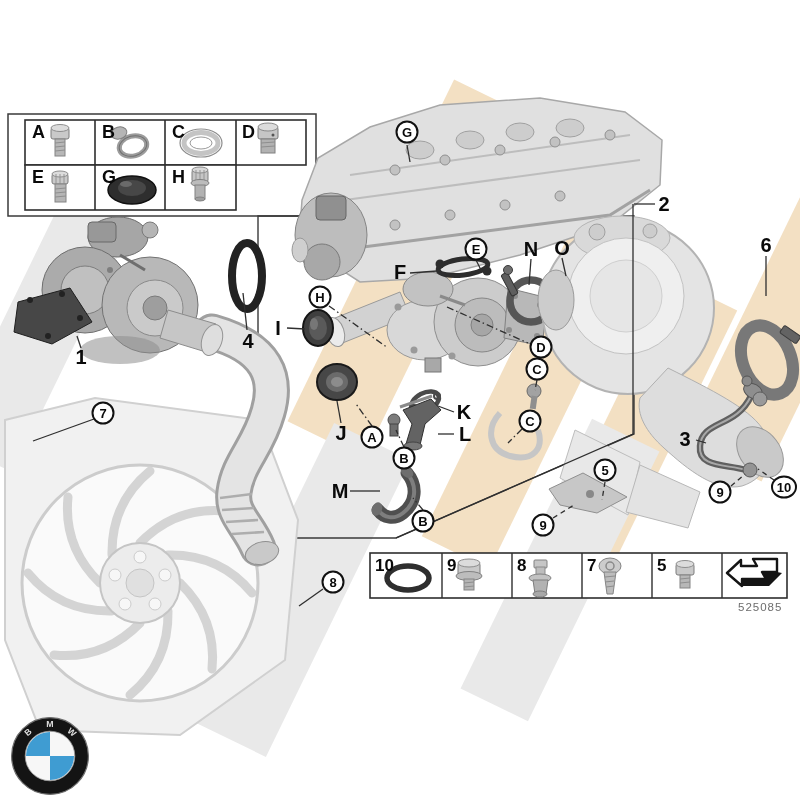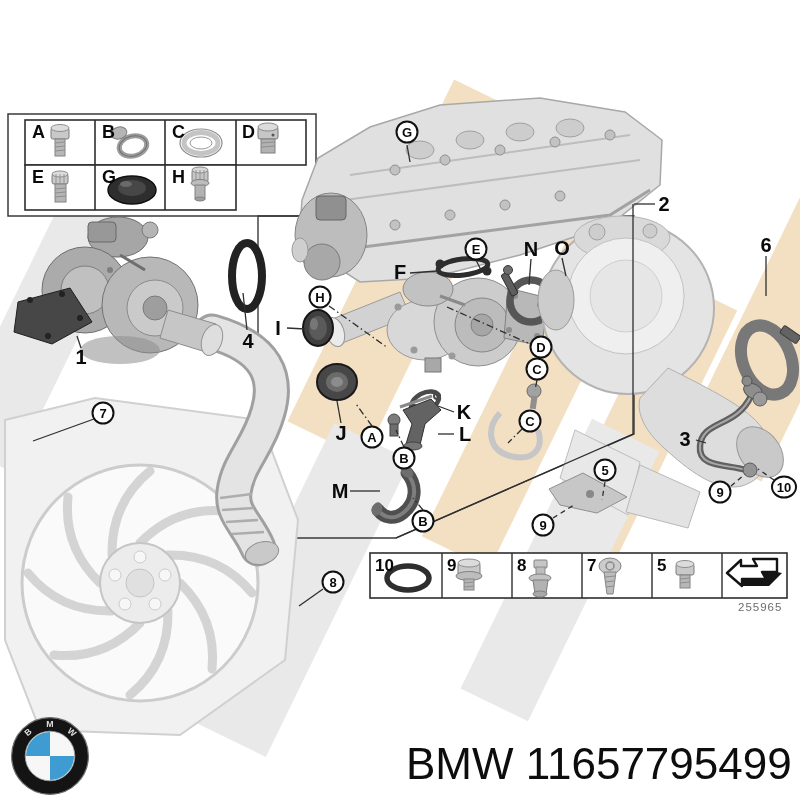--- a/index.html
+++ b/index.html
@@ -403,32 +403,31 @@
   <div class="blbl" style="left:340px;top:491px">M</div>
   <div class="blbl" style="left:531px;top:249px">N</div>
   <div class="blbl" style="left:562px;top:248px">O</div>
 
   <div class="striplbl" style="left:375px;top:557px">10</div>
   <div class="striplbl" style="left:447px;top:557px">9</div>
   <div class="striplbl" style="left:517px;top:557px">8</div>
   <div class="striplbl" style="left:587px;top:557px">7</div>
   <div class="striplbl" style="left:657px;top:557px">5</div>
 
-  <div class="code">255965</div>
+  <div class="code">525085</div>
 
   <div id="footer">
     <svg class="logo" viewBox="0 0 100 100">
       <circle cx="50" cy="50" r="48" fill="#141414"></circle>
       <circle cx="50" cy="50" r="48" fill="none" stroke="#6e6e6e" stroke-width="1.5"></circle>
       <circle cx="50" cy="50" r="31" fill="#f2f2f2"></circle>
       <path d="M50,50 L50,20 A30,30 0 0 0 20,50 Z" fill="#3f9cd2"></path>
       <path d="M50,50 L80,50 A30,30 0 0 0 50,20 Z" fill="#f7f7f7"></path>
       <path d="M50,50 L20,50 A30,30 0 0 0 50,80 Z" fill="#f7f7f7"></path>
       <path d="M50,50 L50,80 A30,30 0 0 0 80,50 Z" fill="#3f9cd2"></path>
       <circle cx="50" cy="50" r="31" fill="none" stroke="#9c9c9c" stroke-width="1"></circle>
       <text x="25" y="23" font-size="11" font-weight="bold" fill="#dddddd" text-anchor="middle" transform="rotate(-40 25 23)" font-family="Liberation Sans, sans-serif">B</text>
       <text x="50" y="14" font-size="11" font-weight="bold" fill="#dddddd" text-anchor="middle" font-family="Liberation Sans, sans-serif">M</text>
       <text x="75" y="23" font-size="11" font-weight="bold" fill="#dddddd" text-anchor="middle" transform="rotate(40 75 23)" font-family="Liberation Sans, sans-serif">W</text>
     </svg>
-    <div class="ptext"><span>BMW</span>&nbsp;<span>11657795499</span></div>
   </div>
 
 </div>
 
 </body></html>

